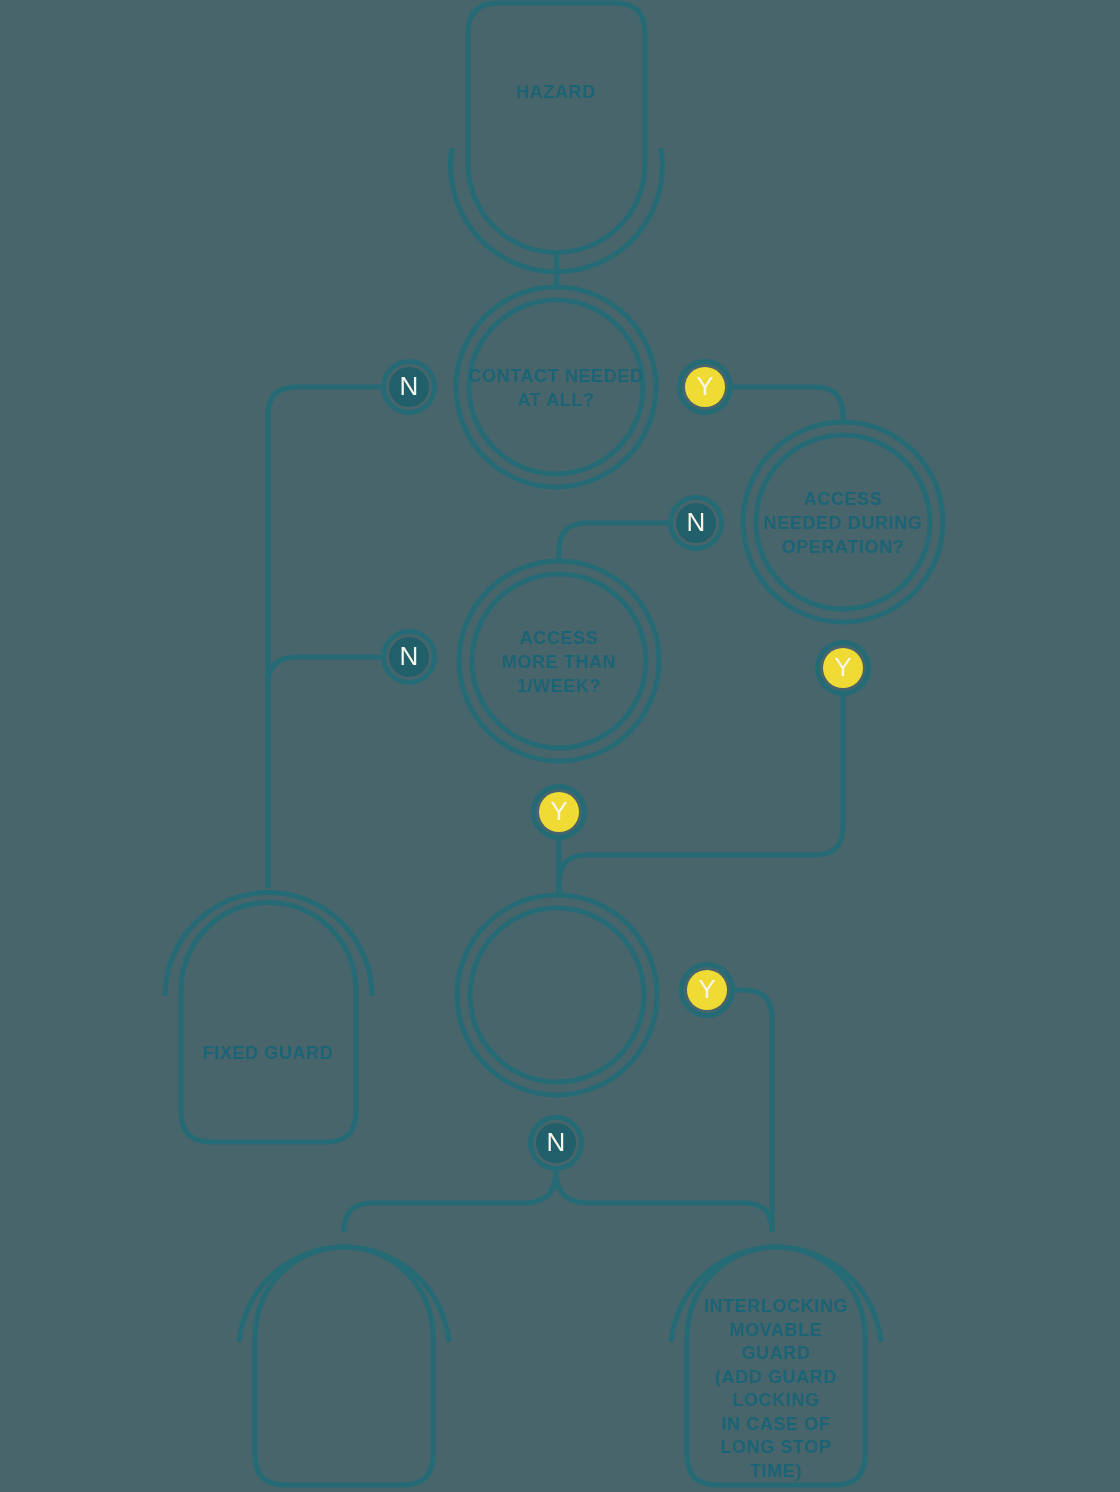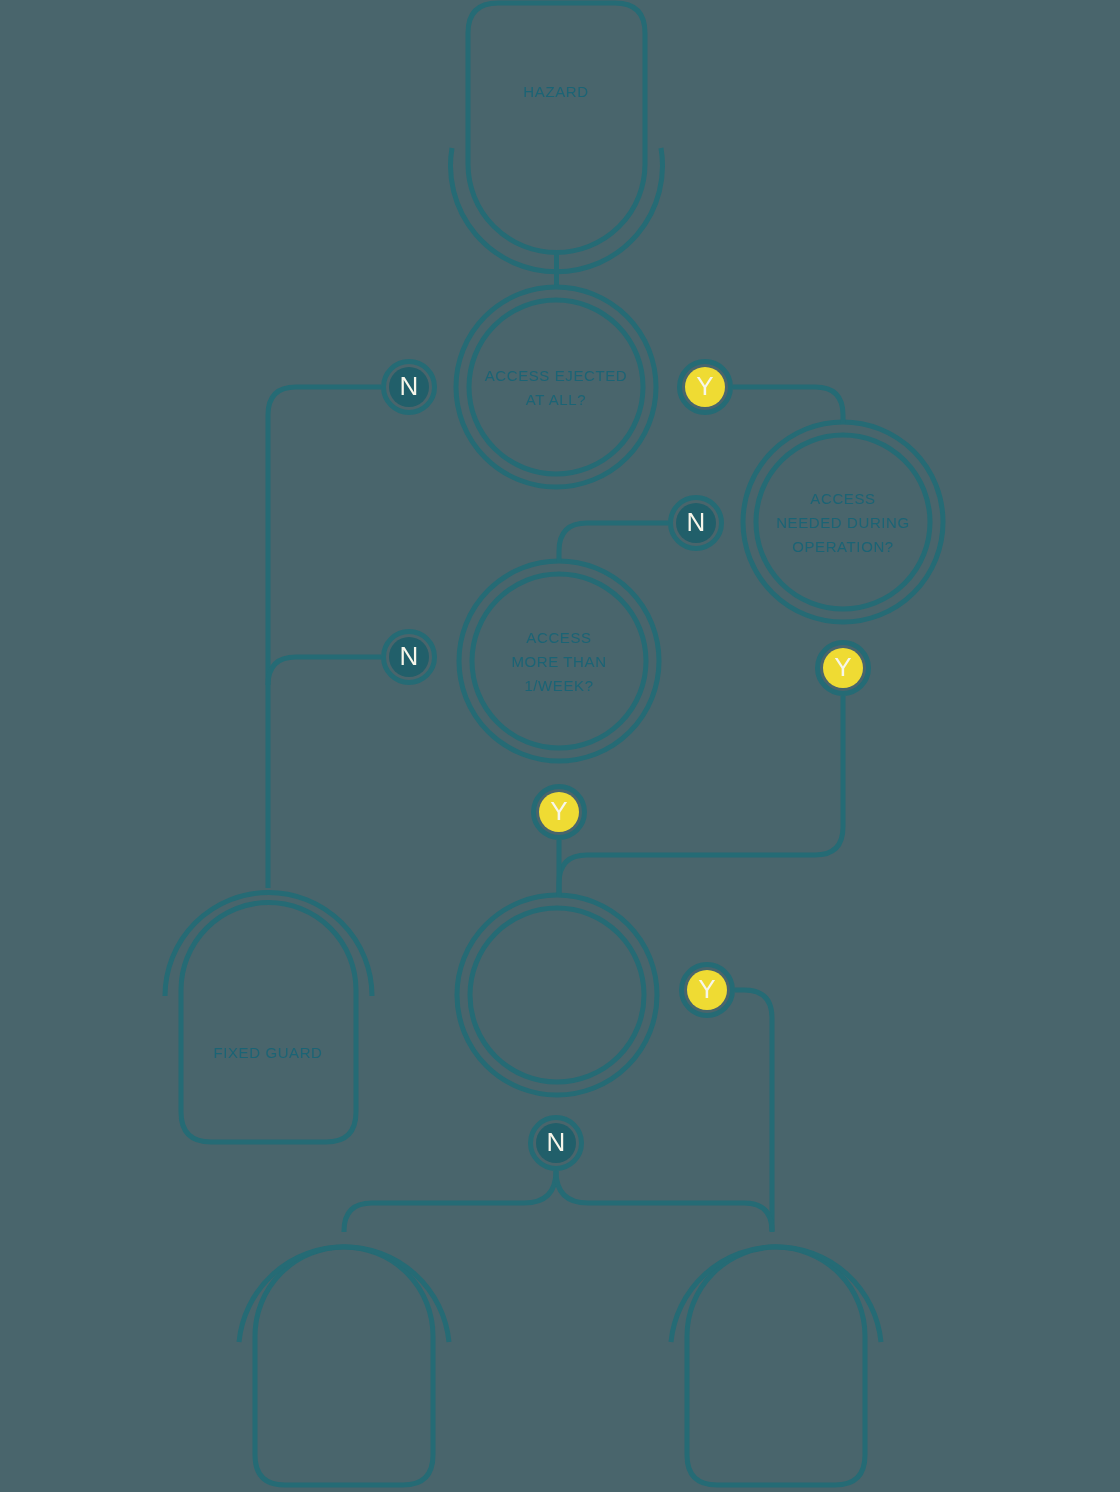--- a/index.html
+++ b/index.html
@@ -17,22 +17,22 @@
     font-family:"Liberation Sans",sans-serif;
   }
   .canvas svg{position:absolute;left:0;top:0;}
   .shape{fill:none;stroke:var(--stroke);stroke-width:5;}
   .bubble-ring{fill:none;stroke:var(--stroke);stroke-width:5;}
   .bubble-no{fill:var(--no-fill);stroke:none;}
   .bubble-yes{fill:var(--yes-fill);stroke:none;}
   .lbl{
     position:absolute;transform:translate(-50%,-50%);
     text-align:center;white-space:pre-line;
-    color:var(--text);font-weight:normal;
-    font-size:15px;line-height:24px;letter-spacing:0.6px;
+    color:var(--text);font-weight:bold;
+    font-size:18px;line-height:24px;letter-spacing:0.6px;
   }
   .lbl.arch-l{line-height:25px;}
   .lbl.arch-r{line-height:23.5px;}
   .letter{
     position:absolute;transform:translate(-50%,-52%);
     color:var(--letter);font-weight:400;font-size:26px;
     letter-spacing:0;line-height:26px;white-space:nowrap;
   }
 </style>
 </head>
@@ -96,29 +96,37 @@
     <circle class="bubble-yes" cx="559" cy="812" r="20"></circle>
 
     <circle class="bubble-ring" cx="707" cy="990" r="25.5"></circle>
     <circle class="bubble-yes" cx="707" cy="990" r="20"></circle>
 
     <circle class="bubble-ring" cx="556" cy="1143" r="25.5"></circle>
     <circle class="bubble-no" cx="556" cy="1143" r="20"></circle>
   </svg>
 
   <div class="lbl" style="left:556px;top:92px;">HAZARD</div>
-  <div class="lbl" style="left:556px;top:388px;">ACCESS EJECTED
+  <div class="lbl" style="left:556px;top:388px;">CONTACT NEEDED
 AT ALL?</div>
   <div class="lbl" style="left:843px;top:523px;">ACCESS
 NEEDED DURING
 OPERATION?</div>
   <div class="lbl" style="left:559px;top:662px;">ACCESS
 MORE THAN
 1/WEEK?</div>
   <div class="lbl" style="left:268px;top:1053px;">FIXED GUARD</div>
+  <div class="lbl arch-r" style="left:776px;top:1389px;">INTERLOCKING
+MOVABLE
+GUARD
+(ADD GUARD
+LOCKING
+IN CASE OF
+LONG STOP
+TIME)</div>
 
   <div class="letter" style="left:409px;top:387px;">N</div>
   <div class="letter" style="left:705px;top:387px;">Y</div>
   <div class="letter" style="left:696px;top:523px;">N</div>
   <div class="letter" style="left:843px;top:668px;">Y</div>
   <div class="letter" style="left:409px;top:657px;">N</div>
   <div class="letter" style="left:559px;top:812px;">Y</div>
   <div class="letter" style="left:707px;top:990px;">Y</div>
   <div class="letter" style="left:556px;top:1143px;">N</div>
 </div>

